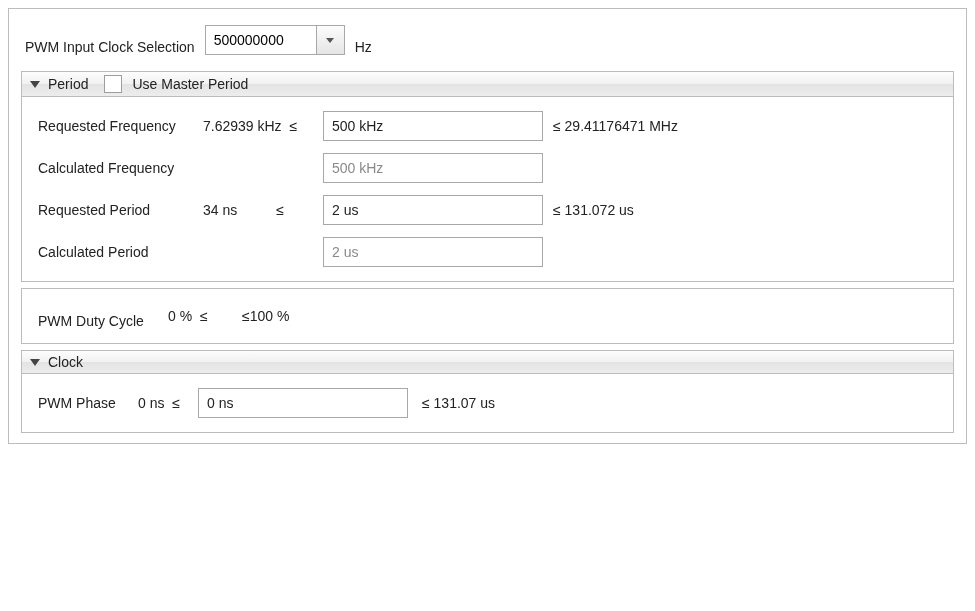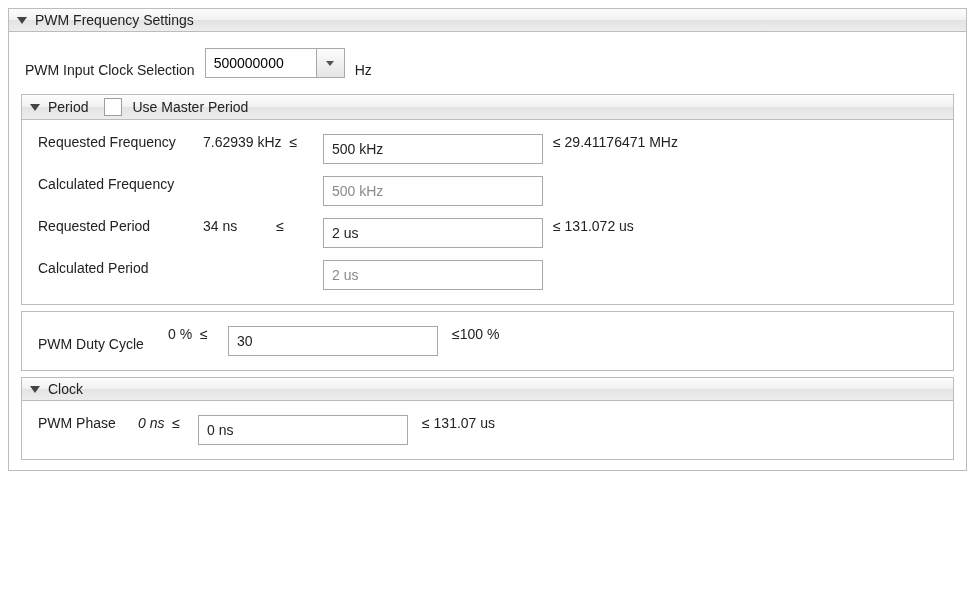--- a/index.html
+++ b/index.html
@@ -43,21 +43,21 @@
 }
 .checkbox {
   width: 18px; height: 18px;
   border: 1px solid #9e9e9e;
   background: #fff;
   margin-left: 10px;
   margin-right: 4px;
 }
 .row {
   display: flex;
-  align-items: flex-start;
+  align-items: center;
   margin-bottom: 12px;
 }
 .row:last-child { margin-bottom: 0; }
 .label-col { flex: 0 0 165px; }
 .min-col   { flex: 0 0 120px; text-align: left; }
 .input-col { flex: 0 0 220px; }
 .max-col   { flex: 0 0 200px; padding-left: 10px; }
 .text-input {
   width: 100%;
   height: 30px;
@@ -100,24 +100,20 @@
   display: flex;
   align-items: center;
   gap: 10px;
 }
 .le { white-space: pre; }
 </style>
 </head>
 <body>
 
 <div class="panel">
-  <div class="panel-header">
-    <span class="triangle"></span>
-    <span>PWM Frequency Settings</span>
-  </div>
   <div class="outer-body">
 
     <div class="inline-row" style="margin-bottom:16px; padding-left:4px;align-items:flex-end;">
       <span>PWM Input Clock Selection</span>
       <span class="combo">
         <input type="text" value="500000000" style="">
         <span class="combo-btn">
           <span class="combo-tri"></span>
         </span>
       </span>
@@ -157,35 +153,34 @@
           <span class="max-col"></span>
         </div>
       </div>
     </div>
 
     <div class="panel">
       <div class="panel-body">
         <div class="row">
           <span style="flex:0 0 130px;margin-top:10px;">PWM Duty Cycle</span>
           <span class="le" style="flex:0 0 60px;">0 %  ≤</span>
-          <span style="flex:0 0 210px;"><input class="text-input" type="text" value="30" style=""></span>
           <span style="padding-left:14px;">≤100 %</span>
         </div>
       </div>
     </div>
 
     <div class="panel" style="margin-bottom:0;">
       <div class="panel-header">
         <span class="triangle"></span>
         <span>Clock</span>
       </div>
       <div class="panel-body">
         <div class="row">
           <span style="flex:0 0 100px;">PWM Phase</span>
-          <span class="le" style="flex:0 0 60px;font-style:italic;">0 ns  ≤</span>
+          <span class="le" style="flex:0 0 60px;">0 ns  ≤</span>
           <span style="flex:0 0 210px;"><input class="text-input" type="text" value="0 ns" style=""></span>
           <span style="padding-left:14px;">≤  131.07 us</span>
         </div>
       </div>
     </div>
 
   </div>
 </div>
 
 </body></html>

